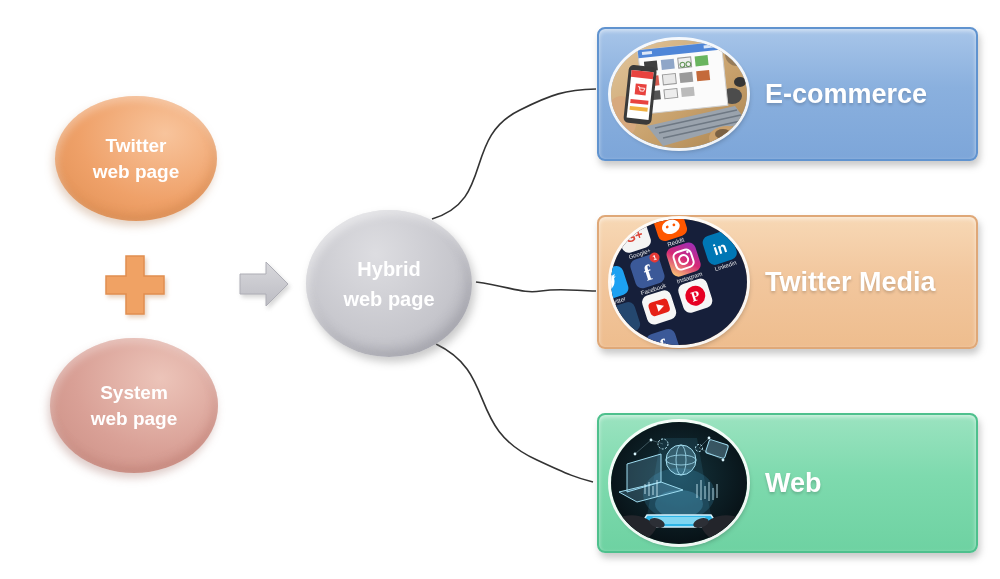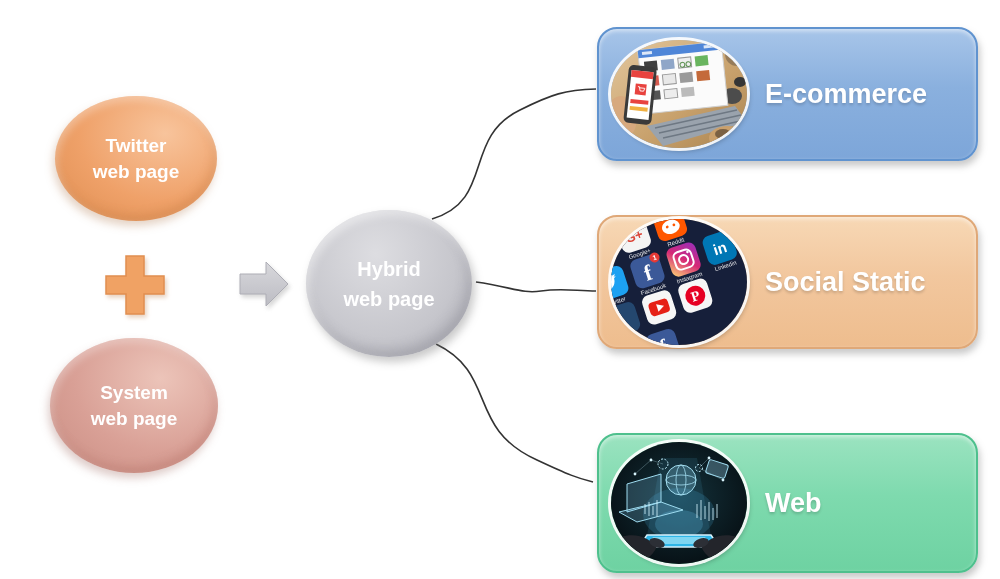--- a/index.html
+++ b/index.html
@@ -35,27 +35,27 @@
   .hub{
     position:absolute;left:306px;top:210px;width:166px;height:147px;border-radius:50%;
     display:flex;flex-direction:column;align-items:center;justify-content:center;
     color:#fff;font-weight:bold;font-size:20px;line-height:30px;text-align:left;
     background:radial-gradient(ellipse at 42% 30%, #dddde1 0%, #c6c6cc 60%, #afafb7 100%);
     box-shadow:3px 5px 9px rgba(120,120,120,.40), inset 3px 5px 8px rgba(255,255,255,.50), inset -4px -7px 12px rgba(105,105,115,.28);
   }
 
   
   .card{
-    position:absolute;left:597px;width:381px;height:134px;border-radius:20px;
+    position:absolute;left:597px;width:381px;height:134px;border-radius:8px;
     display:flex;align-items:center;padding-left:12px;box-sizing:border-box;
     box-shadow:2px 5px 7px rgba(120,120,120,.40), inset 0 2px 4px rgba(255,255,255,.55);
   }
   .card.ecommerce{top:27px;background:linear-gradient(180deg,#a7c5e9 0%,#8ab0de 45%,#7da6d9 100%);border:2px solid #6093cf;}
   .card.social{top:215px;background:linear-gradient(180deg,#f7d8b5 0%,#f2c79e 45%,#eebd8e 100%);border:2px solid #dfa878;}
-  .card.webapp{top:413px;height:140px;background:linear-gradient(180deg,#9be3c0 0%,#7edaae 45%,#6ed2a2 100%);border:2px solid #4ec08d;margin-top:20px;}
+  .card.webapp{top:413px;height:140px;background:linear-gradient(180deg,#9be3c0 0%,#7edaae 45%,#6ed2a2 100%);border:2px solid #4ec08d;}
 
   .photo{
     flex:none;border-radius:50%;overflow:hidden;position:relative;
     box-shadow:0 0 0 3px rgba(255,255,255,.9), 2px 3px 5px rgba(0,0,0,.25);
   }
   .photo svg{display:block;}
   .photo.ph-ecom{width:136px;height:108px;}
   .photo.ph-social{width:136px;height:126px;}
   .photo.ph-webapp{width:136px;height:122px;}
 
@@ -231,21 +231,21 @@
           </g>
           <rect x="-12" y="66" width="30" height="30" rx="7" fill="#24476f"></rect>
           <g transform="translate(18,104)">
             <rect width="30" height="30" rx="7" fill="#3b5998"></rect>
             <text x="15" y="22" text-anchor="middle" font-family="Liberation Serif, serif" font-size="20" font-weight="bold" fill="#ffffff">f</text>
           </g>
         </g>
       </svg>
     </div>
     <div class="card-text">
-      <div>Social Static</div>
+      <div>Twitter Media</div>
     </div>
   </div>
 
   <div class="card webapp">
     <div class="photo ph-webapp">
       <svg viewBox="0 0 136 122" width="136" height="122">
         <defs>
           <radialGradient id="wbg" cx="0.5" cy="0.45" r="0.75">
             <stop offset="0" stop-color="#14333c"></stop>
               <stop offset="0.7" stop-color="#081318"></stop>

